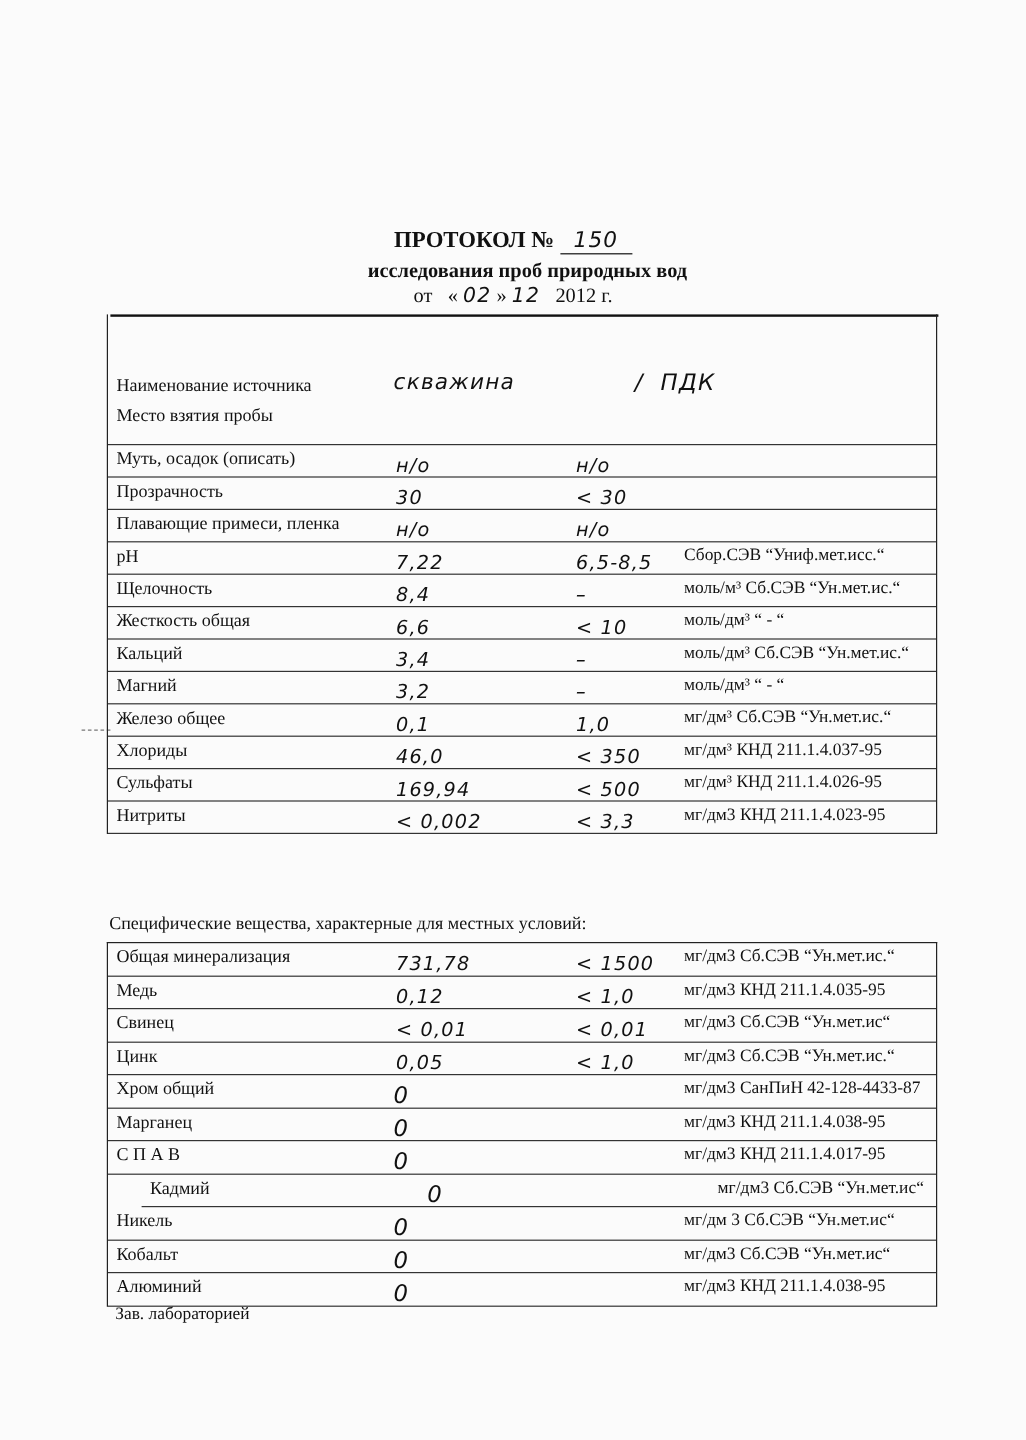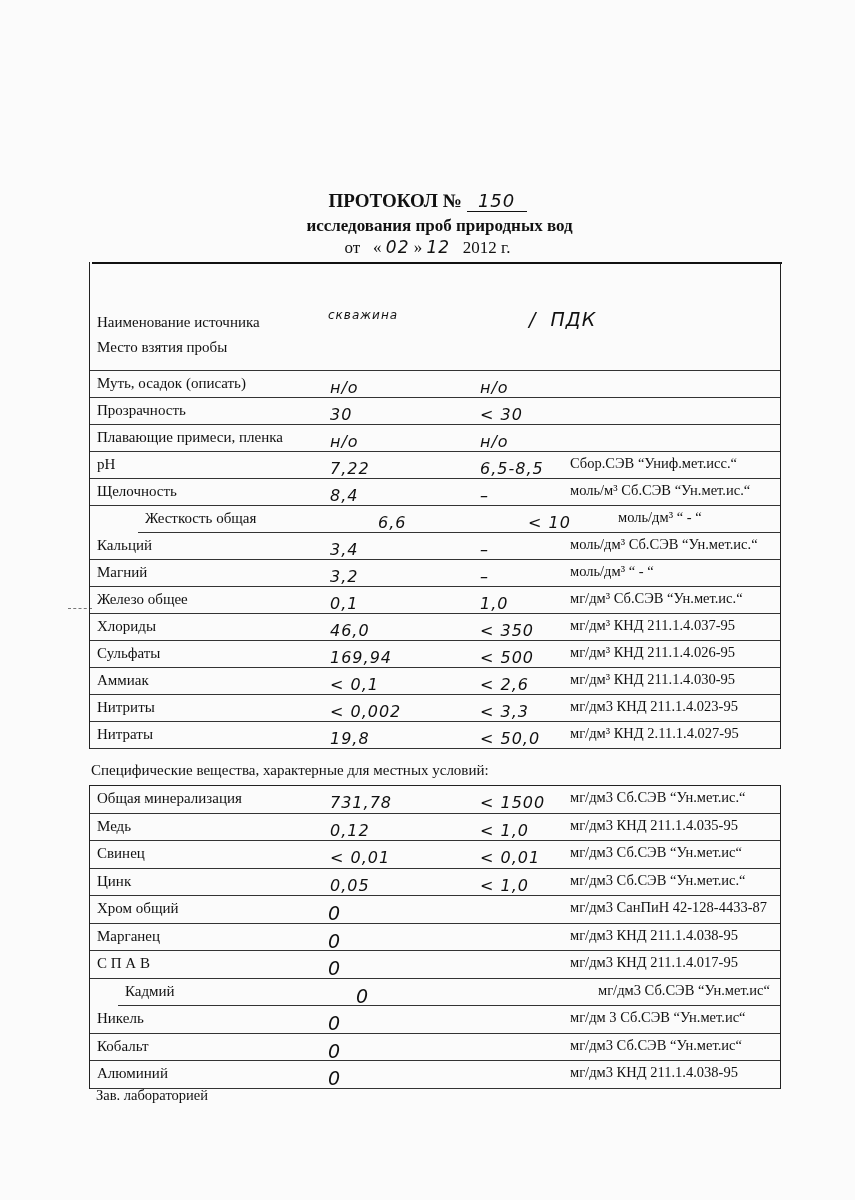--- a/index.html
+++ b/index.html
@@ -19,21 +19,21 @@
     .row { position: relative; border-bottom: 1.3px solid #333; height: 26px; font-size: 15px; }
     .row .lbl { position: absolute; left: 7px; top: 4px; }
     .row .v1 { position: absolute; left: 240px; top: 7px; font-size: 16px; }
     .row .v2 { position: absolute; left: 390px; top: 7px; font-size: 16px; }
     .row .m { position: absolute; left: 480px; top: 3px; font-size: 14.5px; white-space: nowrap; }
     .row .v1.z { left: 238px; font-size: 19px; top: 6px; }
 
     .head-row { height: 108px; }
     .head-row .lbl1 { position: absolute; left: 7px; top: 52px; font-size: 15px; }
     .head-row .lbl2 { position: absolute; left: 7px; top: 77px; font-size: 15px; }
-    .head-row .src { position: absolute; left: 238px; top: 46px; font-size: 12px; }
+    .head-row .src { position: absolute; left: 238px; top: 46px; font-size: 18px; }
     .head-row .pdk { position: absolute; left: 439px; top: 46px; font-size: 19px; }
 
     .section-note { position: absolute; left: 91px; top: 762px; font-size: 15px; }
     .footer { position: absolute; left: 96px; top: 1087px; font-size: 14.5px; }
     .dash { position: absolute; left: 68px; top: 608px; width: 24px; border-top: 1px dashed #777; }
     .tbl2 { top: 785px; border-top: 1.3px solid #222; }
     .tbl1 { top: 262px; }
   </style>
 </head>
 <body>
@@ -86,21 +86,21 @@
         <span class="v1 hw">7,22</span>
         <span class="v2 hw">6,5-8,5</span>
         <span class="m">Сбор.СЭВ “Униф.мет.исс.“</span>
       </div>
       <div class="row" style="height: 26px;">
         <span class="lbl">Щелочность</span>
         <span class="v1 hw">8,4</span>
         <span class="v2 hw">–</span>
         <span class="m">моль/м³ Сб.СЭВ “Ун.мет.ис.“</span>
       </div>
-      <div class="row" style="height: 26px; margin-left: 48px;">
+      <div class="row" style="height: 26px;">
         <span class="lbl">Жесткость общая</span>
         <span class="v1 hw">6,6</span>
         <span class="v2 hw">&lt; 10</span>
         <span class="m">моль/дм³     “  -  “</span>
       </div>
       <div class="row" style="height: 26px;">
         <span class="lbl">Кальций</span>
         <span class="v1 hw">3,4</span>
         <span class="v2 hw">–</span>
         <span class="m">моль/дм³ Сб.СЭВ “Ун.мет.ис.“</span>
@@ -123,37 +123,25 @@
         <span class="v2 hw">&lt; 350</span>
         <span class="m">мг/дм³ КНД 211.1.4.037-95</span>
       </div>
       <div class="row" style="height: 26px;">
         <span class="lbl">Сульфаты</span>
         <span class="v1 hw">169,94</span>
         <span class="v2 hw">&lt; 500</span>
         <span class="m">мг/дм³ КНД 211.1.4.026-95</span>
       </div>
       <div class="row" style="height: 26px;">
-        <span class="lbl">Аммиак</span>
-        <span class="v1 hw">&lt; 0,1</span>
-        <span class="v2 hw">&lt; 2,6</span>
-        <span class="m">мг/дм³ КНД 211.1.4.030-95</span>
-      </div>
-      <div class="row" style="height: 26px;">
         <span class="lbl">Нитриты</span>
         <span class="v1 hw">&lt; 0,002</span>
         <span class="v2 hw">&lt; 3,3</span>
         <span class="m">мг/дм3 КНД 211.1.4.023-95</span>
       </div>
-      <div class="row" style="height: 26px;">
-        <span class="lbl">Нитраты</span>
-        <span class="v1 hw">19,8</span>
-        <span class="v2 hw">&lt; 50,0</span>
-        <span class="m">мг/дм³ КНД 2.11.1.4.027-95</span>
-      </div>
     </div>
 </div>
 
 <div class="section-note">Специфические вещества, характерные для местных условий:</div>
 
 <div class="tbl tbl2">
   <div id="specific-rows">
       <div class="row" style="height: 26.5px;">
         <span class="lbl">Общая минерализация</span>
         <span class="v1 hw">731,78</span>

